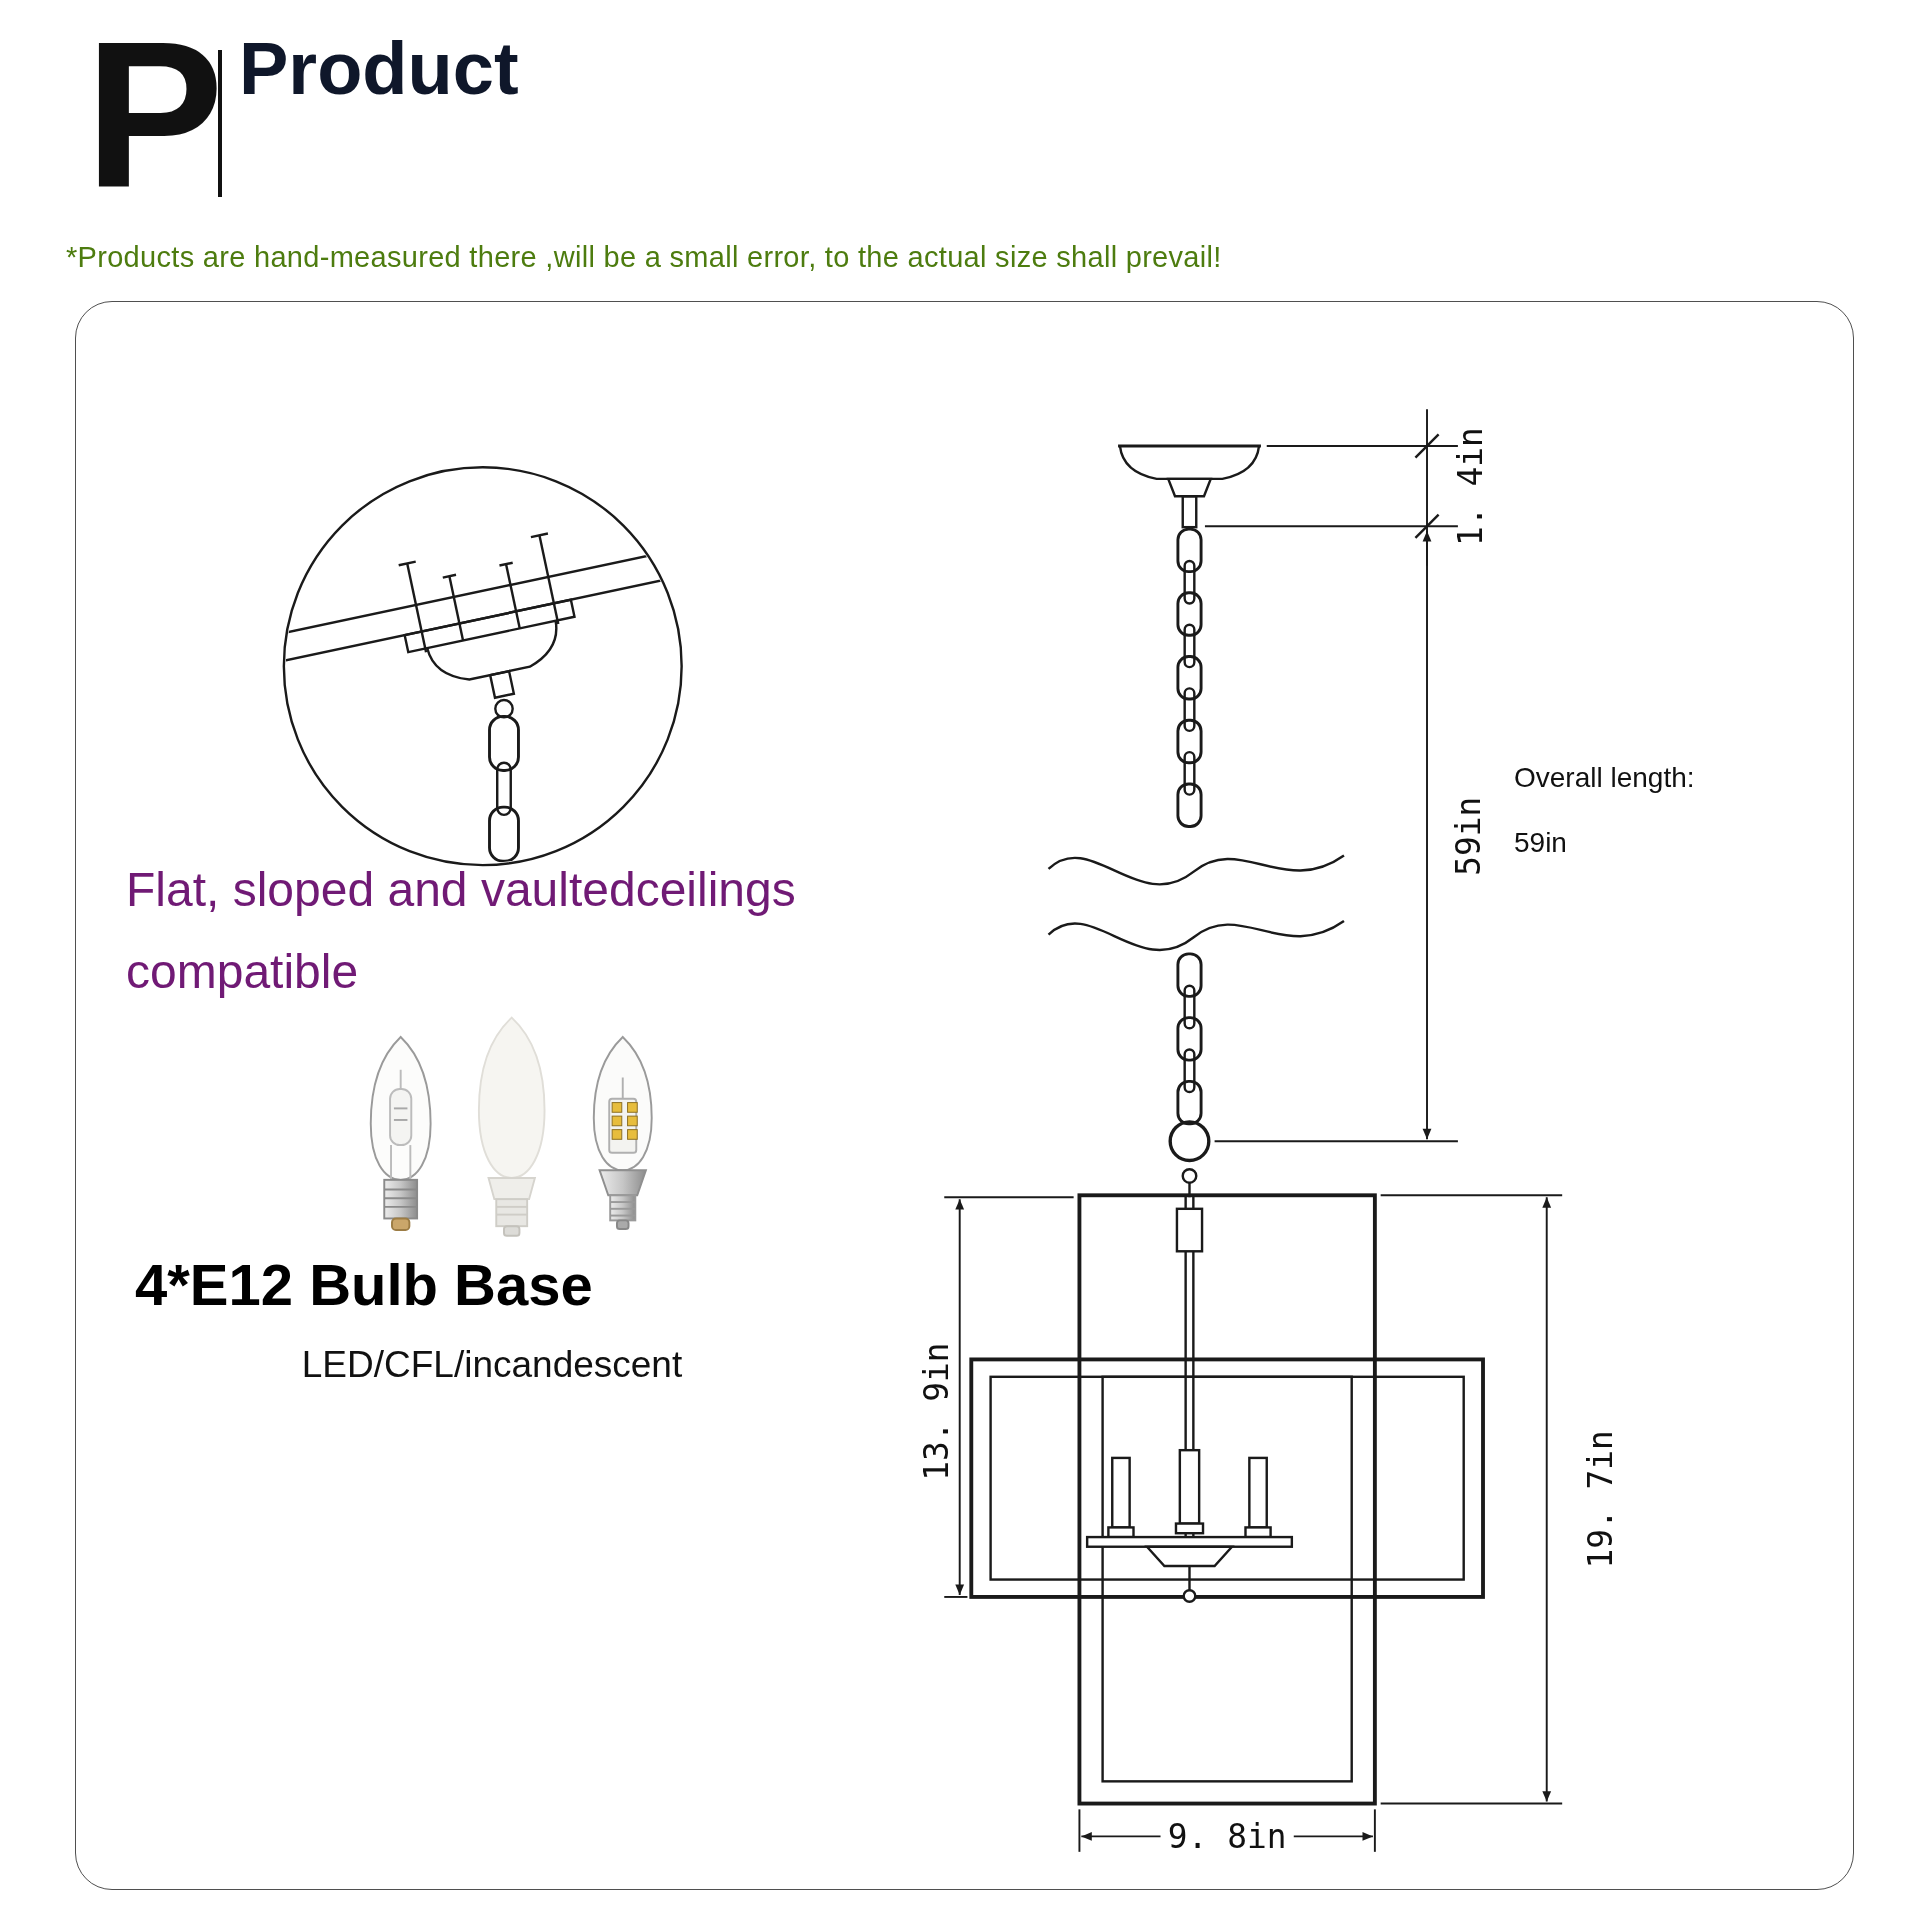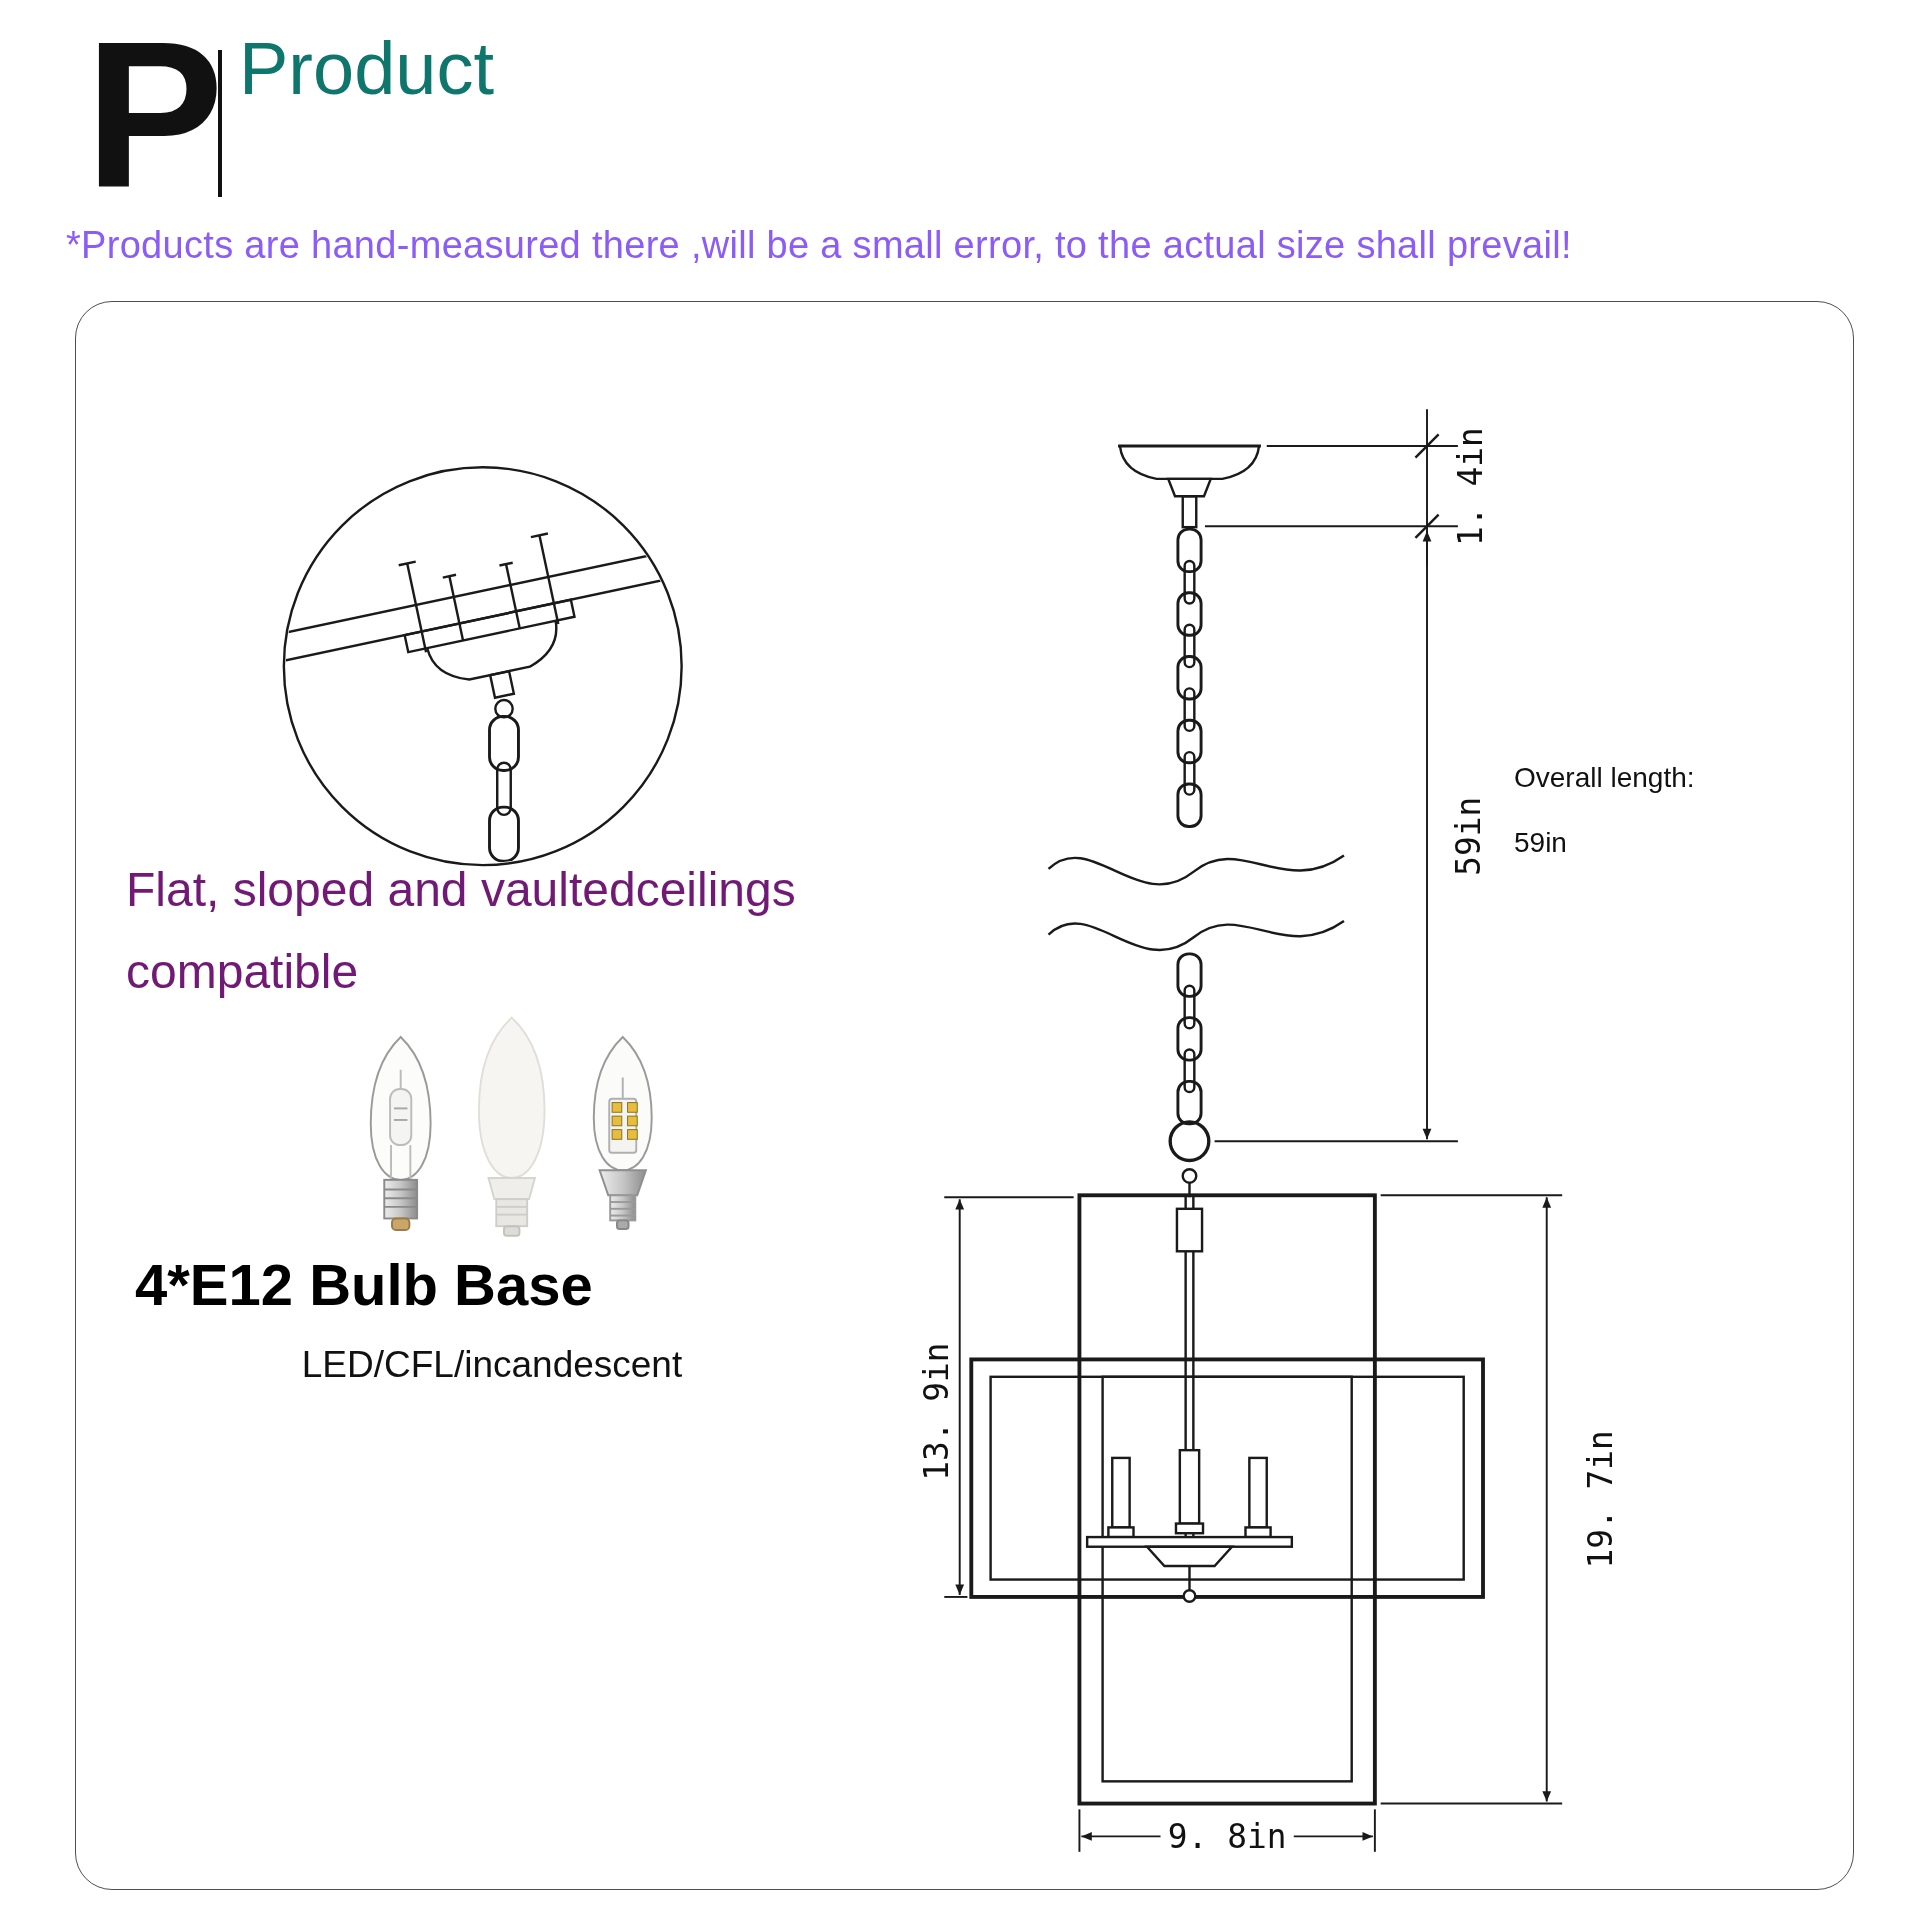--- a/index.html
+++ b/index.html
@@ -4,22 +4,22 @@
 <style>
   html,body{margin:0;padding:0;}
   body{
     width:1931px;height:1931px;background:#ffffff;position:relative;
     font-family:"Liberation Sans",sans-serif;color:#111;
     overflow:hidden;
   }
   .abs{position:absolute;}
   .logo-p{left:85px;top:9.7px;font-size:208px;font-weight:bold;line-height:1;color:#111;}
   .title-divider{left:218px;top:50px;width:3.9px;height:147px;background:#111;}
-  .page-title{left:239px;top:29px;font-size:74px;font-weight:normal;line-height:79px;color:#0f766e;}
-  .disclaimer{left:66px;top:224px;font-size:38px;color:#8b5cf6;letter-spacing:0.3px;}
+  .page-title{left:239px;top:29px;font-size:74px;font-weight:bold;line-height:79px;color:#0f172a;}
+  .disclaimer{left:66px;top:241px;font-size:29px;color:#4d7c0f;letter-spacing:0.3px;}
   .content-panel{left:75px;top:301px;width:1777px;height:1587px;border:1.9px solid #4f4f4f;border-radius:37px;}
   .drawing-layer{left:0;top:0;width:1931px;height:1931px;}
   .ceiling-caption{left:126px;top:862px;width:772px;text-align:left;font-size:48px;color:#701a75;}
   .ceiling-caption .line2{margin-top:27px;}
   .overall-block{left:1514px;top:745px;font-size:28px;line-height:65px;color:#111;}
   .bulb-title{left:135px;top:1251px;width:714px;text-align:left;font-size:58px;font-weight:bold;color:#000;}
   .bulb-subtitle{left:135px;top:1344px;width:714px;text-align:center;font-size:37px;color:#111;}
   .dim{font-family:"DejaVu Sans Mono",monospace;font-size:34px;fill:#111;}
 </style>
 </head>

